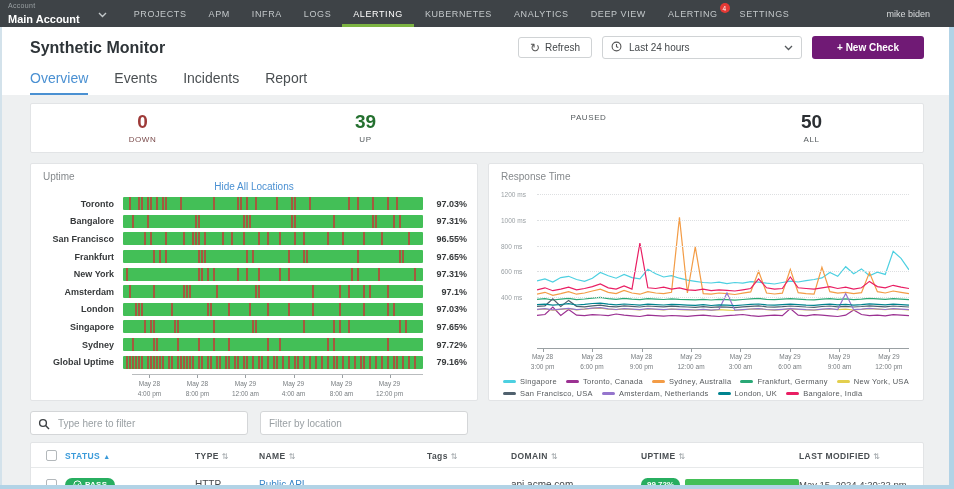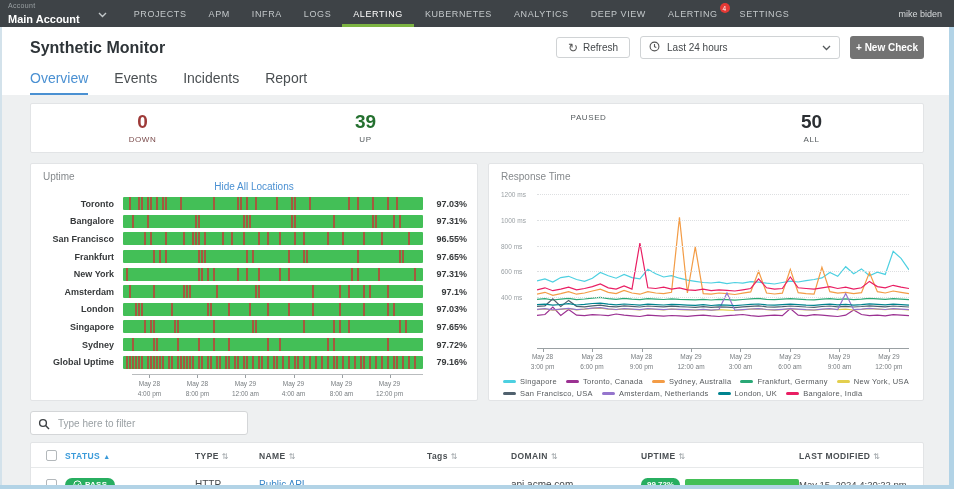--- a/index.html
+++ b/index.html
@@ -9,32 +9,32 @@
   
   .nav { height:27px; background:#3e4347; display:flex; align-items:stretch; color:#c3c8ca; }
   .nav-account { padding:2px 10px 0 8px; cursor:pointer; display:flex; align-items:center; gap:18px; }
   .acct-lbl { font-size:7px; color:#9aa0a3; display:block; letter-spacing:.3px; }
   .acct-name { font-size:11px; color:#fff; font-weight:bold; white-space:nowrap; }
   .nav-chev svg { display:block; }
   .nav-menu { display:flex; align-items:stretch; margin-left:6px; }
   .nav-item { font-size:9px; letter-spacing:.6px; padding:0 11px; display:flex; align-items:center; cursor:pointer; position:relative; white-space:nowrap; }
   .nav-item.active { color:#fff; box-shadow:inset 0 -3px 0 #7cb342; }
   .nav-badge { position:absolute; top:3px; right:-1px; background:#e53935; color:#fff; font-size:6.5px; min-width:10px; height:10px; border-radius:5px; display:flex; align-items:center; justify-content:center; padding:0 2px; }
-  .nav-user { margin-left:auto; font-size:9px; color:#d8dbdc; display:flex; align-items:center; padding-right:12px; cursor:pointer; }
+  .nav-user { margin-left:auto; font-size:9px; color:#d8dbdc; display:flex; align-items:center; padding-right:24px; cursor:pointer; }
 
   
   .header { background:#fff; padding:9px 30px 0 30px; }
   .header-row { display:flex; align-items:center; }
   .page-title { font-size:16px; font-weight:bold; color:#2e3438; }
   .header-controls { margin-left:auto; display:flex; align-items:center; gap:10px; }
   .btn-refresh { display:flex; align-items:center; gap:5px; border:1px solid #d0d3d5; background:#fff; border-radius:3px; padding:4px 11px; font-size:10px; color:#44484b; cursor:pointer; }
   .refresh-glyph { font-size:12px; line-height:10px; color:#555; }
   .select-range { display:flex; align-items:center; gap:7px; border:1px solid #d0d3d5; background:#fff; border-radius:3px; padding:4px 8px; font-size:10px; color:#44484b; width:200px; cursor:pointer; }
   .select-range .chev { margin-left:auto; }
-  .btn-new { background:#737373; color:#fff; border:none; border-radius:3px; padding:6px 6px; font-size:10px; font-weight:bold; cursor:pointer; }
+  .btn-new { background:#701a75; color:#fff; border:none; border-radius:3px; padding:6px 25px; font-size:10px; font-weight:bold; cursor:pointer; }
   .tabs { display:flex; gap:26px; margin-top:11px; }
   .tab { font-size:14px; color:#4a4f52; padding-bottom:7px; cursor:pointer; }
   .tab.active { color:#4a90d2; border-bottom:2px solid #4a90d2; }
 
   
   .stats-card { margin:8px 30px 0 30px; background:#fff; border:1px solid #e2e4e6; border-radius:2px; display:flex; padding:7px 0 8px 0; }
   .stat { flex:1; text-align:center; }
   .stat-value { font-size:19px; font-weight:bold; }
   .stat-label { font-size:8px; letter-spacing:.6px; color:#555b5e; margin-top:2px; }
 
@@ -559,20 +559,23 @@
 <div class="filters">
   <div class="filter-box">
     <span class="search-ic">
       <svg width="12" height="12" viewBox="0 0 12 12">
           <circle cx="5" cy="5" r="3.4" fill="none" stroke="#3c4043" stroke-width="1.4"></circle>
           <line x1="7.6" y1="7.6" x2="11" y2="11" stroke="#3c4043" stroke-width="1.4"></line>
         </svg>
     </span>
     <input class="filter-input fi-search" placeholder="Type here to filter" style="">
   </div>
+  <div class="filter-box">
+    <input class="filter-input fi-loc" placeholder="Filter by location" style="">
+  </div>
 </div>
 
 <div class="table-card">
   <div class="t-grid t-head">
       <div>
         <div class="cb"></div>
       </div>
       <div class="th sorted">STATUS<span class="sort-up">▲</span></div>
       <div class="th">TYPE<span class="sort-glyph">⇅</span></div>
       <div class="th">NAME<span class="sort-glyph">⇅</span></div>

